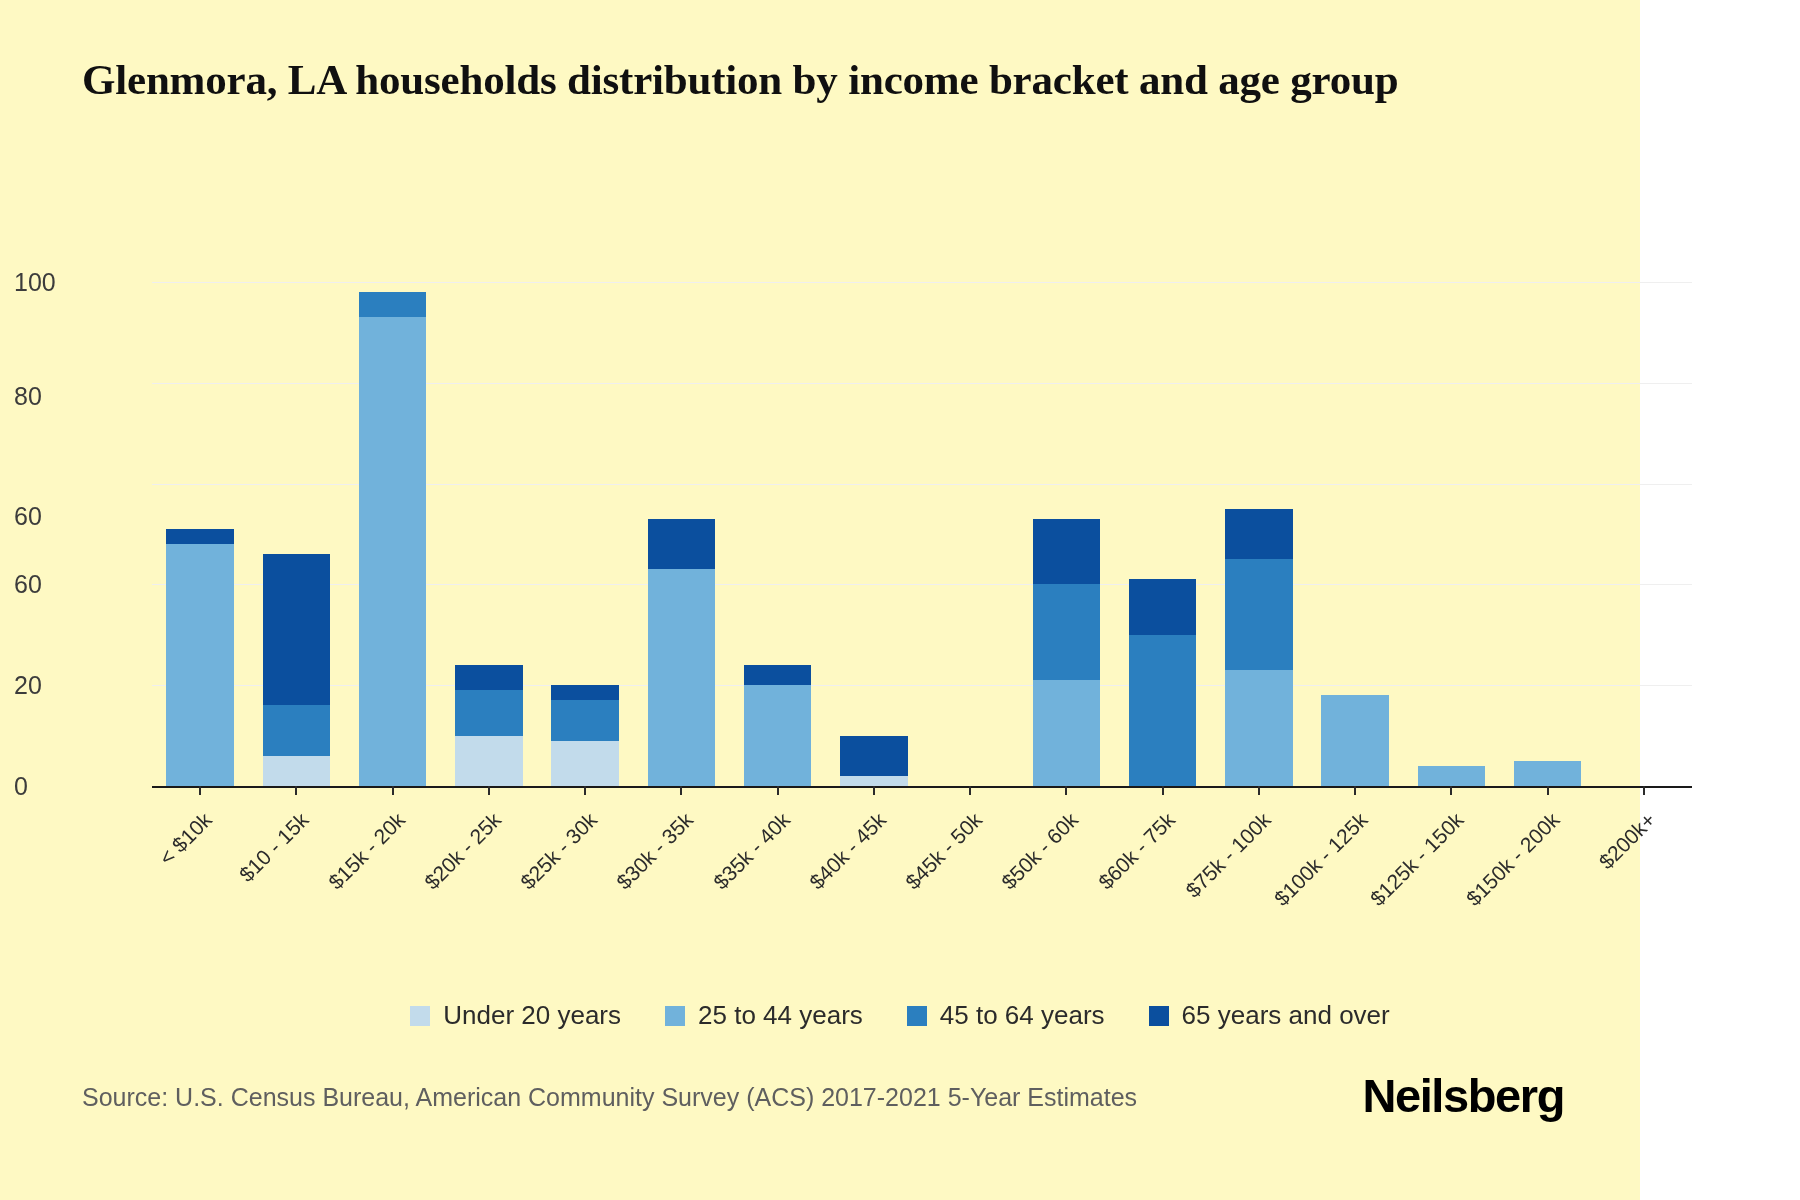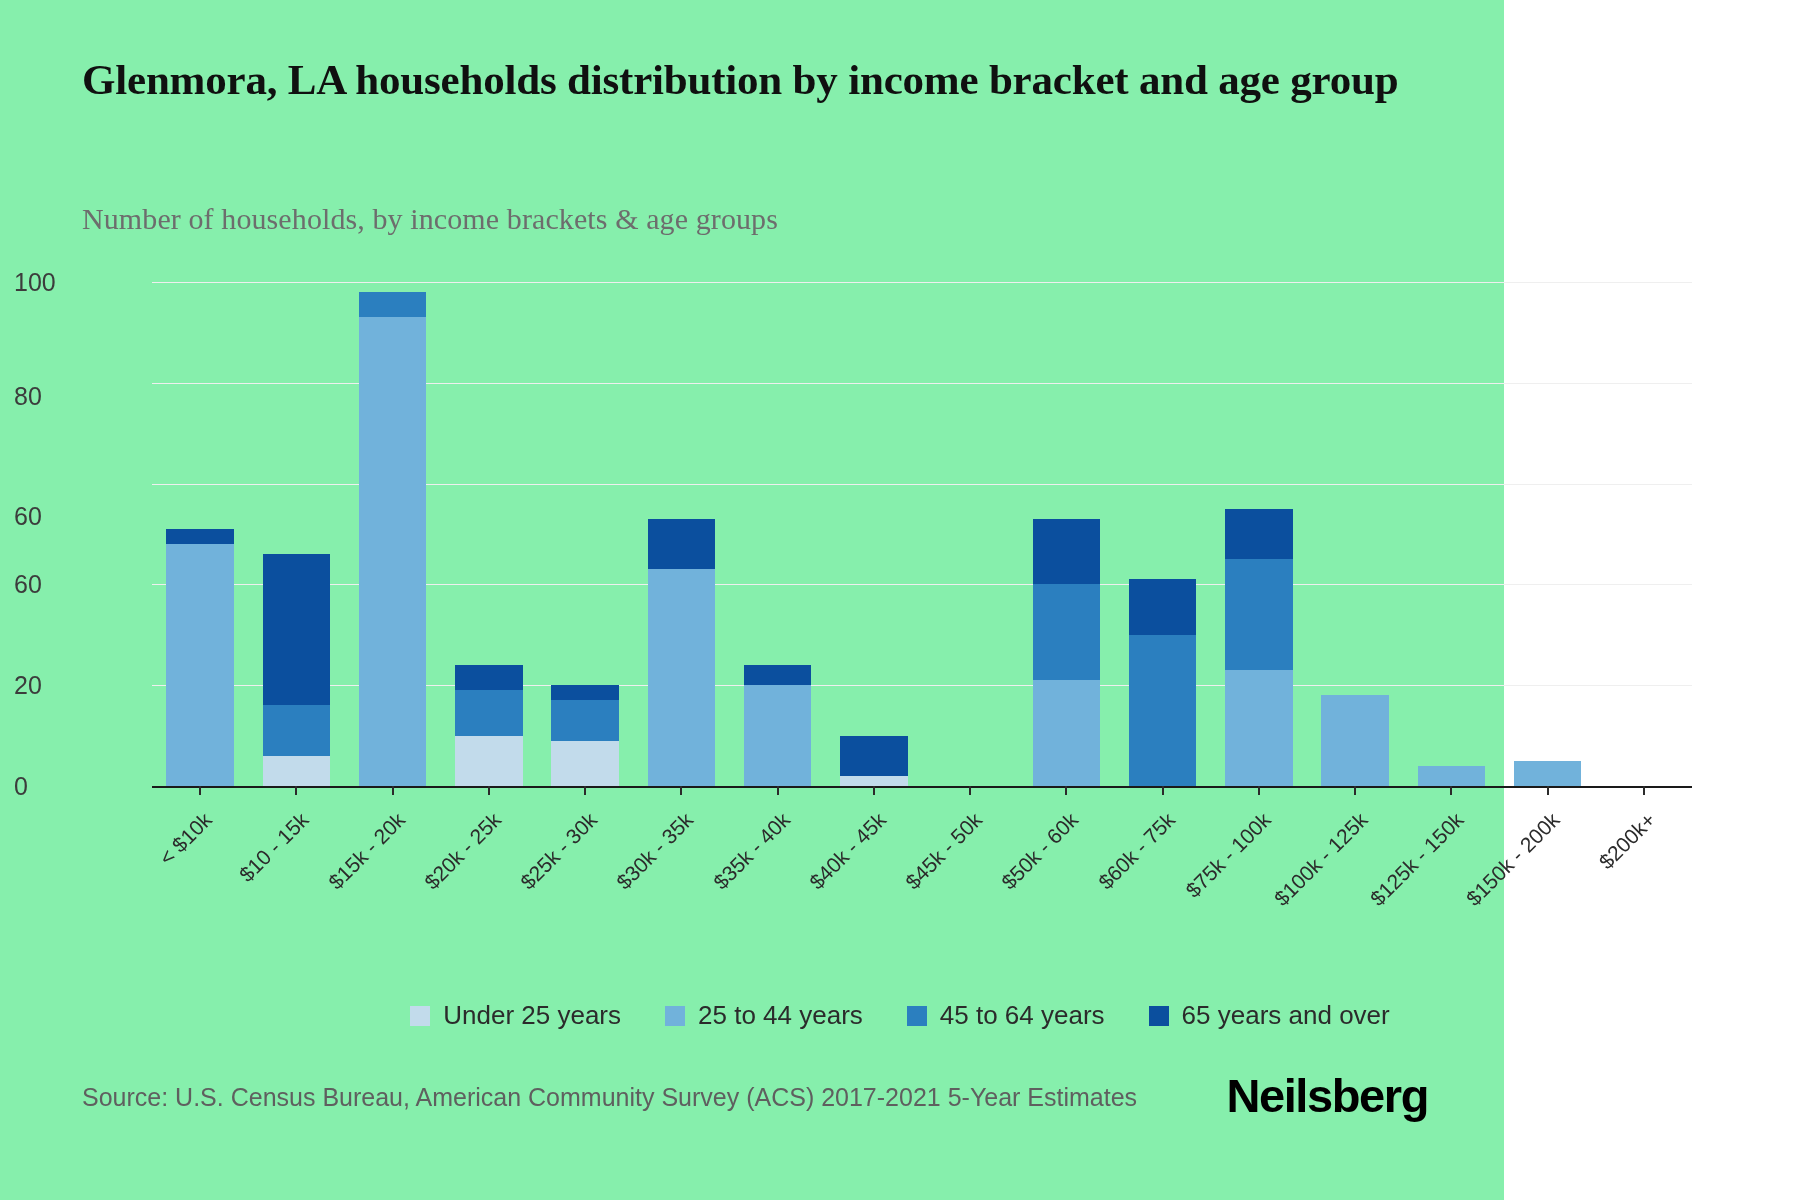--- a/index.html
+++ b/index.html
@@ -5,23 +5,23 @@
   * { box-sizing: border-box; margin: 0; padding: 0; }
   html, body {
     width: 1800px;
     height: 1200px;
     background: #ffffff;
     font-family: "Liberation Sans", sans-serif;
     overflow: hidden;
   }
   #page {
     position: relative;
-    width: 1504px;
+    width: 1640px;
     height: 1200px;
-    background: #86efac;
+    background: #fef9c3;
   }
 
   
   .title {
     position: absolute;
     left: 82px;
     top: 52px;
     width: 1560px;
     font-family: "Liberation Serif", serif;
     font-size: 43px;
@@ -182,21 +182,20 @@
     letter-spacing: -1.4px;
     color: #000000;
   }
 </style>
 </head>
 <body>
 
 <div id="page">
 
   <div class="title">Glenmora, LA households distribution by income bracket and age group</div>
-  <div class="subtitle">Number of households, by income brackets &amp; age groups</div>
 
   <div id="plot">
     <div id="gridlines">
         <div class="gridline" style="top: 403.2px;"></div>
         <div class="gridline" style="top: 302.4px;"></div>
         <div class="gridline" style="top: 201.6px;"></div>
         <div class="gridline" style="top: 100.8px;"></div>
         <div class="gridline" style="top: 0px;"></div>
       </div>
     <div id="yticks">
@@ -401,21 +400,21 @@
         <div class="xlabel-wrap">$150k - 200k</div>
       </div>
       <div class="xlabel-slot">
         <div class="xlabel-wrap">$200k+</div>
       </div>
     </div>
 
   <div id="legend">
       <div class="legend-item">
         <span class="legend-swatch" style="background: rgb(194, 219, 235);"></span>
-        <span class="legend-label">Under 25 years</span>
+        <span class="legend-label">Under 20 years</span>
       </div>
       <div class="legend-item">
         <span class="legend-swatch" style="background: rgb(113, 178, 219);"></span>
         <span class="legend-label">25 to 44 years</span>
       </div>
       <div class="legend-item">
         <span class="legend-swatch" style="background: rgb(43, 127, 191);"></span>
         <span class="legend-label">45 to 64 years</span>
       </div>
       <div class="legend-item">

